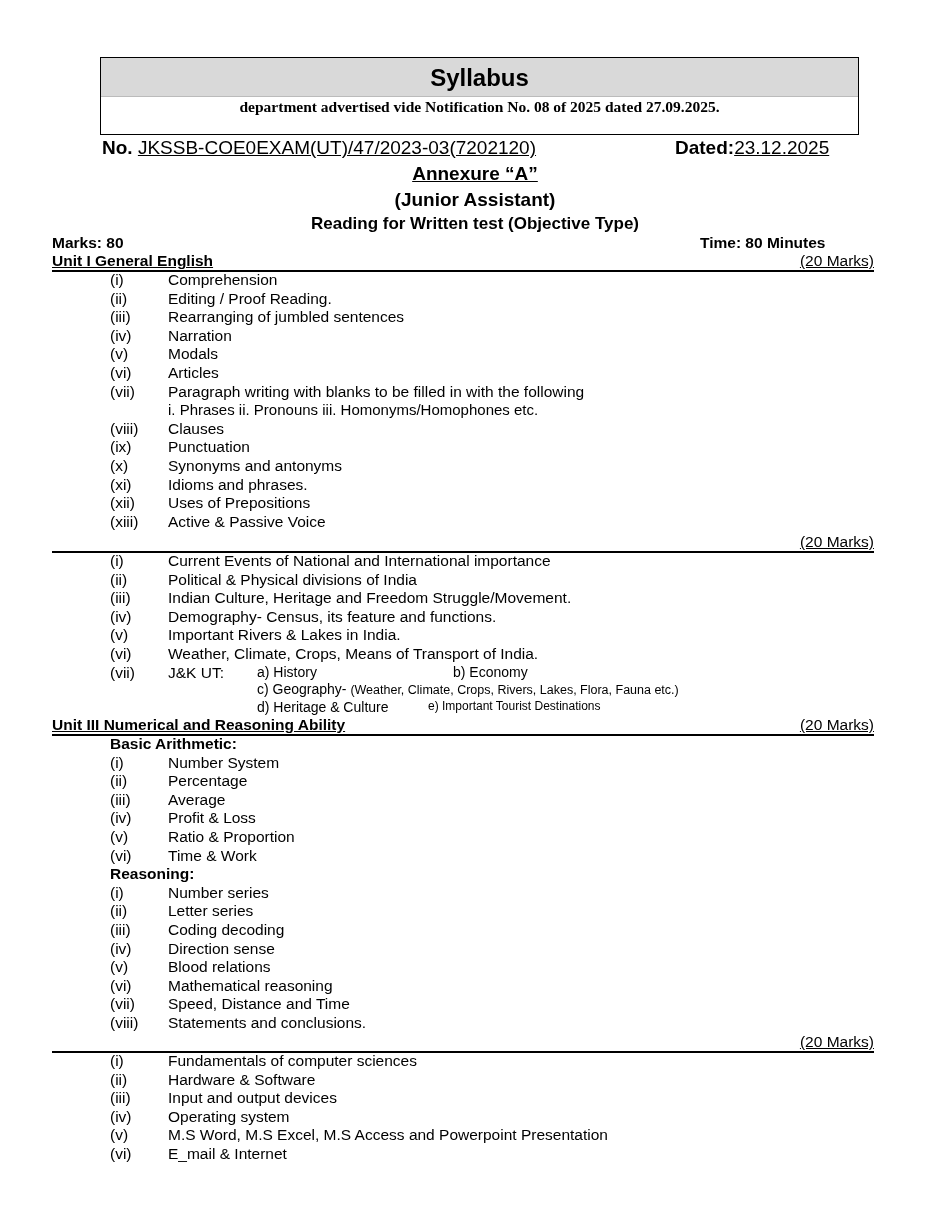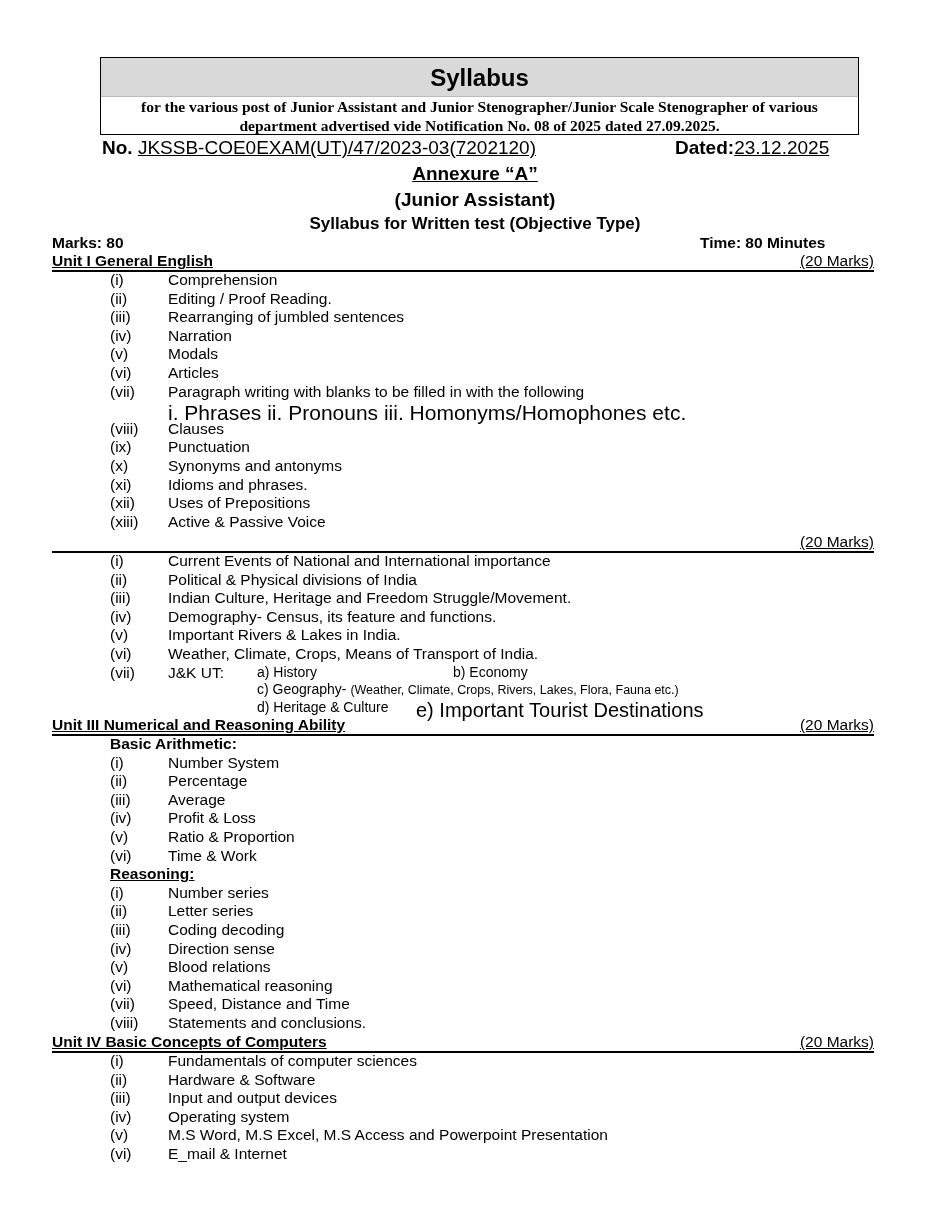--- a/index.html
+++ b/index.html
@@ -18,43 +18,42 @@
   .sylsub { top:214px; font-size:17px; }
   .marks { position:absolute; top:234px; left:52px; font-weight:bold; font-size:15.5px; }
   .time { position:absolute; top:234px; left:700px; font-weight:bold; font-size:15.5px; }
   .unit { position:absolute; left:52px; width:822px; height:18px; border-bottom:2px solid #000; font-size:15.5px; }
   .unit .ut { font-weight:bold; text-decoration:underline; position:absolute; left:0; bottom:0; }
   .unit .um { position:absolute; right:0; bottom:0; text-decoration:underline; }
   .row { position:absolute; left:110px; font-size:15.5px; height:18.5px; white-space:nowrap; }
   .row .num { position:absolute; left:0; }
   .row .txt { position:absolute; left:58px; }
   .sub { position:absolute; left:110px; font-weight:bold; font-size:15.5px; }
-  .plain { position:absolute; font-size:21px; white-space:nowrap; }
+  .plain { position:absolute; font-size:15px; white-space:nowrap; }
   .small { font-size:12.5px; }
 </style>
 </head>
 <body>
 
 <div class="hdrbox">
   <div class="hdrtitle">Syllabus</div>
-  <div class="hdrsub">for the various post of Junior Assistant and Junior Stenographer/Junior Scale Stenographer of various</div>
   <div class="hdrsub">department advertised vide Notification No. 08 of 2025 dated 27.09.2025.</div>
 </div>
 
 <div class="refline refno">
   <span class="b">No.</span>
   <span class="u">JKSSB-COE0EXAM(UT)/47/2023-03(7202120)</span>
 </div>
 <div class="refline refdate">
   <span class="b">Dated:</span><span class="u">23.12.2025</span>
 </div>
 
 <div class="center annex">Annexure “A”</div>
 <div class="center jr">(Junior Assistant)</div>
-<div class="center sylsub">Syllabus for Written test (Objective Type)</div>
+<div class="center sylsub">Reading for Written test (Objective Type)</div>
 
 <div class="marks">Marks: 80</div>
 <div class="time">Time: 80 Minutes</div>
 
 <div id="content">
     <div class="unit" style="top: 252px; text-decoration: underline;">
       <span class="ut">Unit I General English</span>
       <span class="um">(20 Marks)</span>
     </div>
     <div class="row" style="top: 271px;">
@@ -138,21 +137,21 @@
       <span class="txt">Weather, Climate, Crops, Means of Transport of India.</span>
     </div>
     <div class="row" style="top: 663.6px;">
       <span class="num">(vii)</span>
       <span class="txt">J&amp;K UT:</span>
     </div>
     <div class="plain" style="top: 663.6px; left: 257px; font-size: 14px;">a)  History</div>
     <div class="plain" style="top: 663.6px; left: 426px; font-size: 14px; margin-left: 27px;">b)  Economy</div>
     <div class="plain" style="top: 681.1px; left: 257px; font-size: 14px;"><span>c)  Geography- </span><span class="small">(Weather, Climate, Crops, Rivers, Lakes, Flora, Fauna etc.)</span></div>
     <div class="plain" style="top: 698.6px; left: 257px; font-size: 14px;">d) Heritage &amp; Culture</div>
-    <div class="plain" style="top: 698.6px; left: 416px; font-size: 20px;">e)  Important Tourist Destinations</div>
+    <div class="plain" style="top: 698.6px; left: 428px; font-size: 12px;">e)  Important Tourist Destinations</div>
     <div class="unit" style="top: 716px;">
       <span class="ut">Unit III Numerical and Reasoning Ability</span>
       <span class="um">(20 Marks)</span>
     </div>
     <div class="sub" style="top: 735px;">Basic Arithmetic:</div>
     <div class="row" style="top: 753.6px;">
       <span class="num">(i)</span>
       <span class="txt">Number System</span>
     </div>
     <div class="row" style="top: 772.2px;">
@@ -168,21 +167,21 @@
       <span class="txt">Profit &amp; Loss</span>
     </div>
     <div class="row" style="top: 828px;">
       <span class="num">(v)</span>
       <span class="txt">Ratio &amp; Proportion</span>
     </div>
     <div class="row" style="top: 846.6px;">
       <span class="num">(vi)</span>
       <span class="txt">Time &amp; Work</span>
     </div>
-    <div class="sub" style="top: 865.2px; text-decoration: underline;">Reasoning:</div>
+    <div class="sub" style="top: 865.2px;">Reasoning:</div>
     <div class="row" style="top: 883.8px;">
       <span class="num">(i)</span>
       <span class="txt">Number series</span>
     </div>
     <div class="row" style="top: 902.4px;">
       <span class="num">(ii)</span>
       <span class="txt">Letter series</span>
     </div>
     <div class="row" style="top: 921px;">
       <span class="num">(iii)</span>
@@ -202,21 +201,20 @@
     </div>
     <div class="row" style="top: 995.4px;">
       <span class="num">(vii)</span>
       <span class="txt">Speed, Distance and Time</span>
     </div>
     <div class="row" style="top: 1014px;">
       <span class="num">(viii)</span>
       <span class="txt">Statements and conclusions.</span>
     </div>
     <div class="unit" style="top: 1033px;">
-      <span class="ut">Unit IV Basic Concepts of Computers</span>
       <span class="um">(20 Marks)</span>
     </div>
     <div class="row" style="top: 1052px;">
       <span class="num">(i)</span>
       <span class="txt">Fundamentals of computer sciences</span>
     </div>
     <div class="row" style="top: 1070.6px;">
       <span class="num">(ii)</span>
       <span class="txt">Hardware &amp; Software</span>
     </div>

